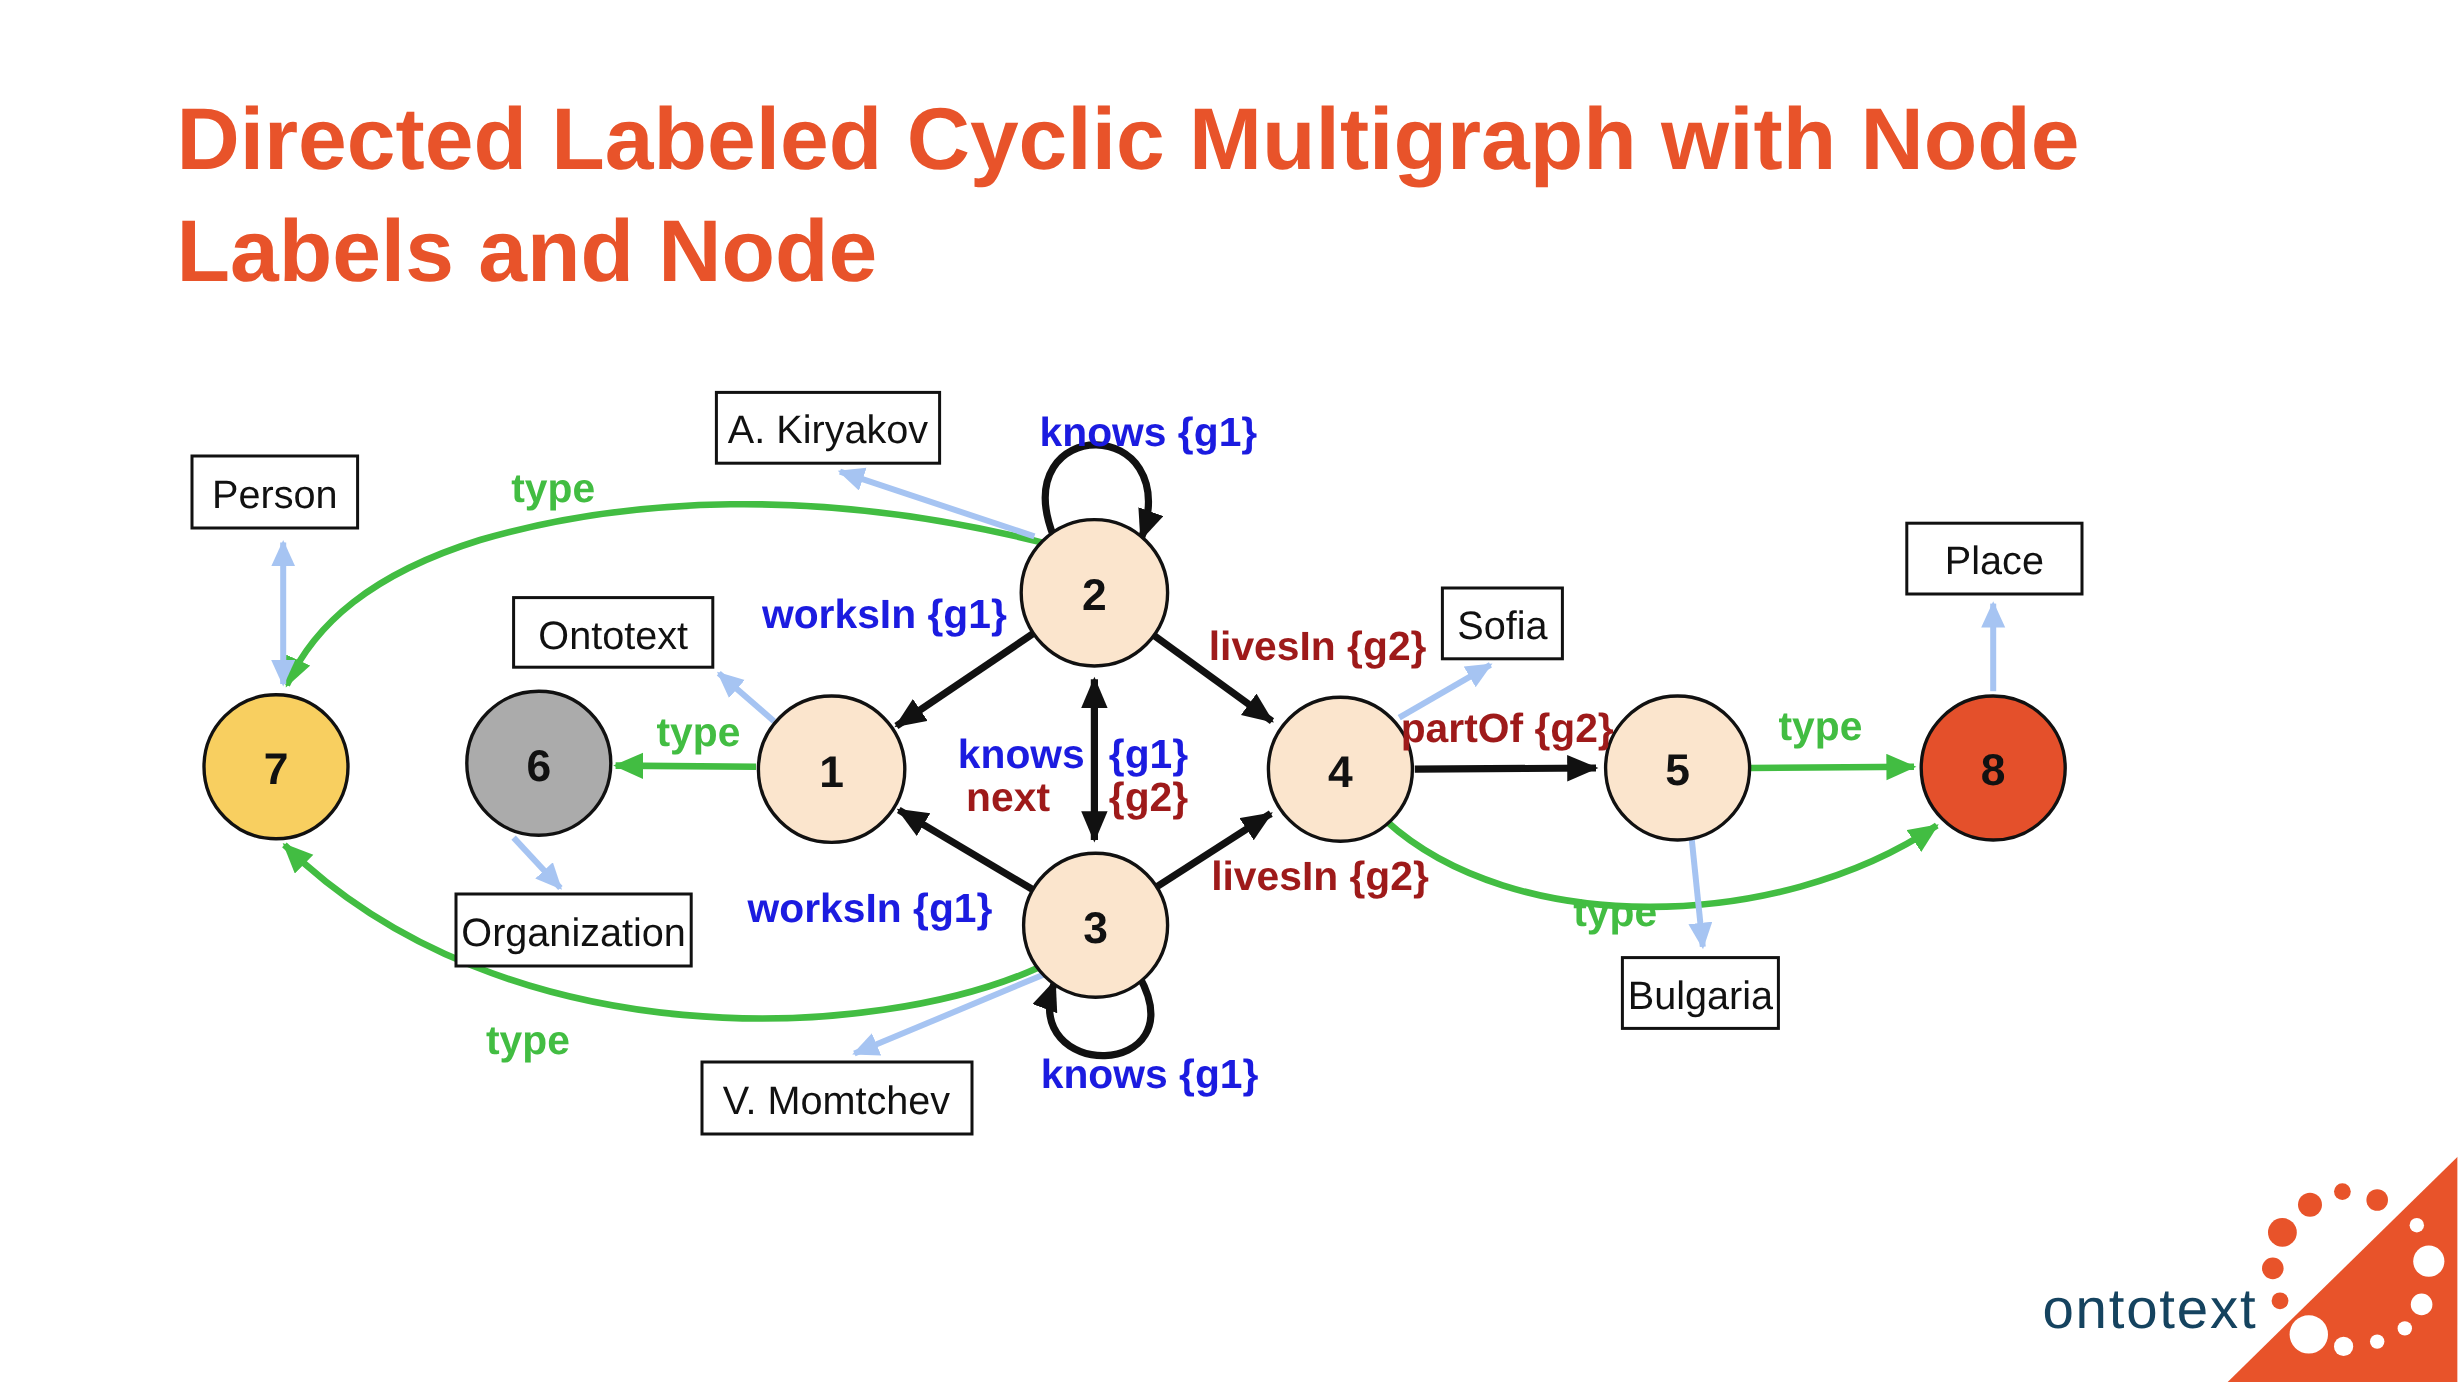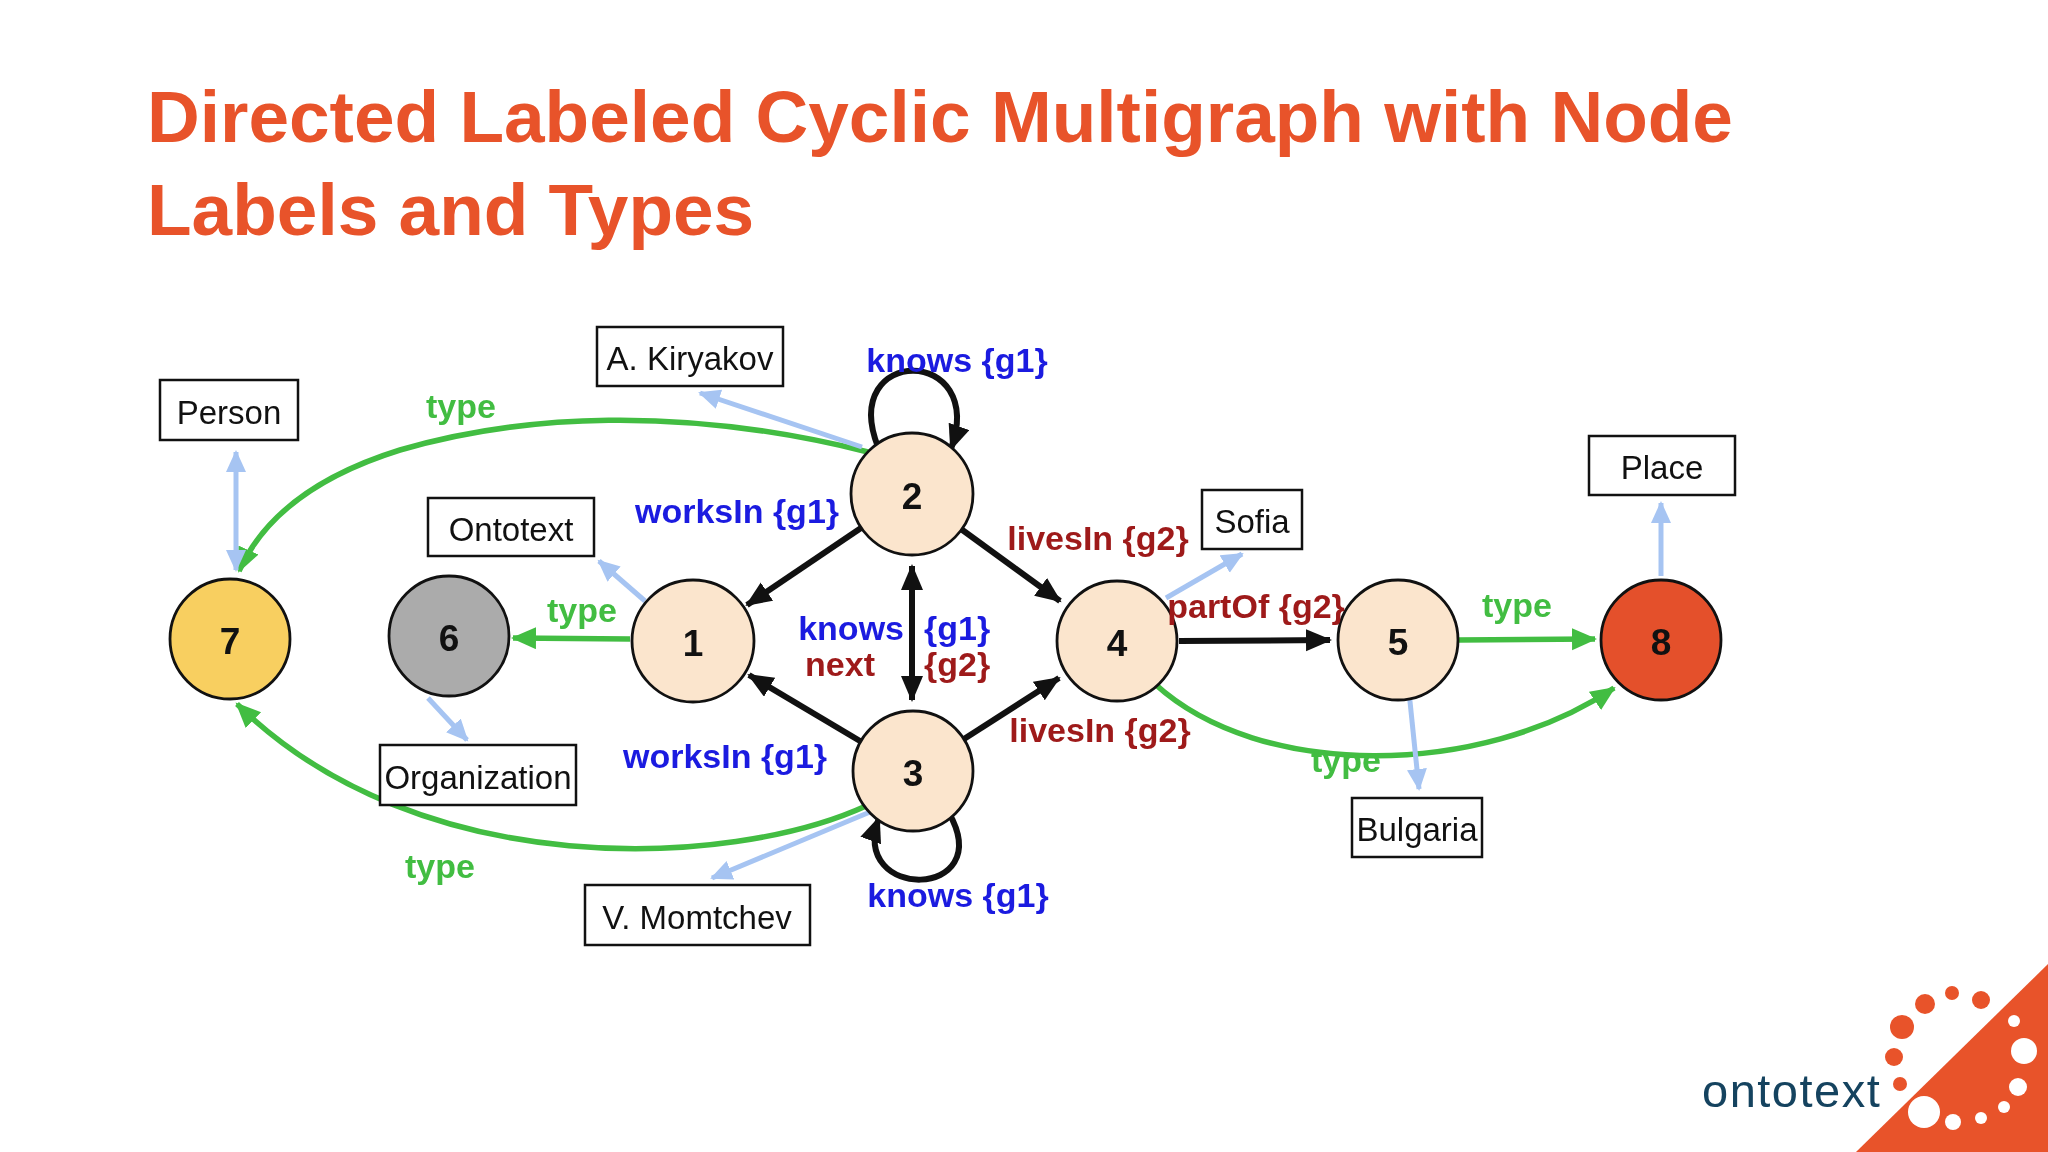--- a/index.html
+++ b/index.html
@@ -24,21 +24,21 @@
   .node-circle{stroke:#111111;stroke-width:2.8px;}
   .wordmark{font-size:47px;letter-spacing:1.5px;fill:var(--logo-text,#15435F);}
 </style>
 </head>
 <body>
 
 <div class="slide">
 
   <div class="title">
     <div>Directed Labeled Cyclic Multigraph with Node</div>
-    <div>Labels and Types</div>
+    <div>Labels and Node</div>
   </div>
 
   <svg class="diagram" width="2048" height="1152" viewBox="0 0 2048 1152">
     <defs>
       <marker id="ah-black" markerUnits="userSpaceOnUse" markerWidth="28" markerHeight="24" refX="24" refY="11" orient="auto-start-reverse">
         <path d="M0,0 L26,11 L0,22 Z" style="fill:var(--edge-black,#111111)"></path>
       </marker>
       <marker id="ah-green" markerUnits="userSpaceOnUse" markerWidth="28" markerHeight="24" refX="23" refY="11" orient="auto-start-reverse">
         <path d="M0,0 L25,11 L0,22 Z" style="fill:var(--edge-green,#42BD42)"></path>
       </marker>

